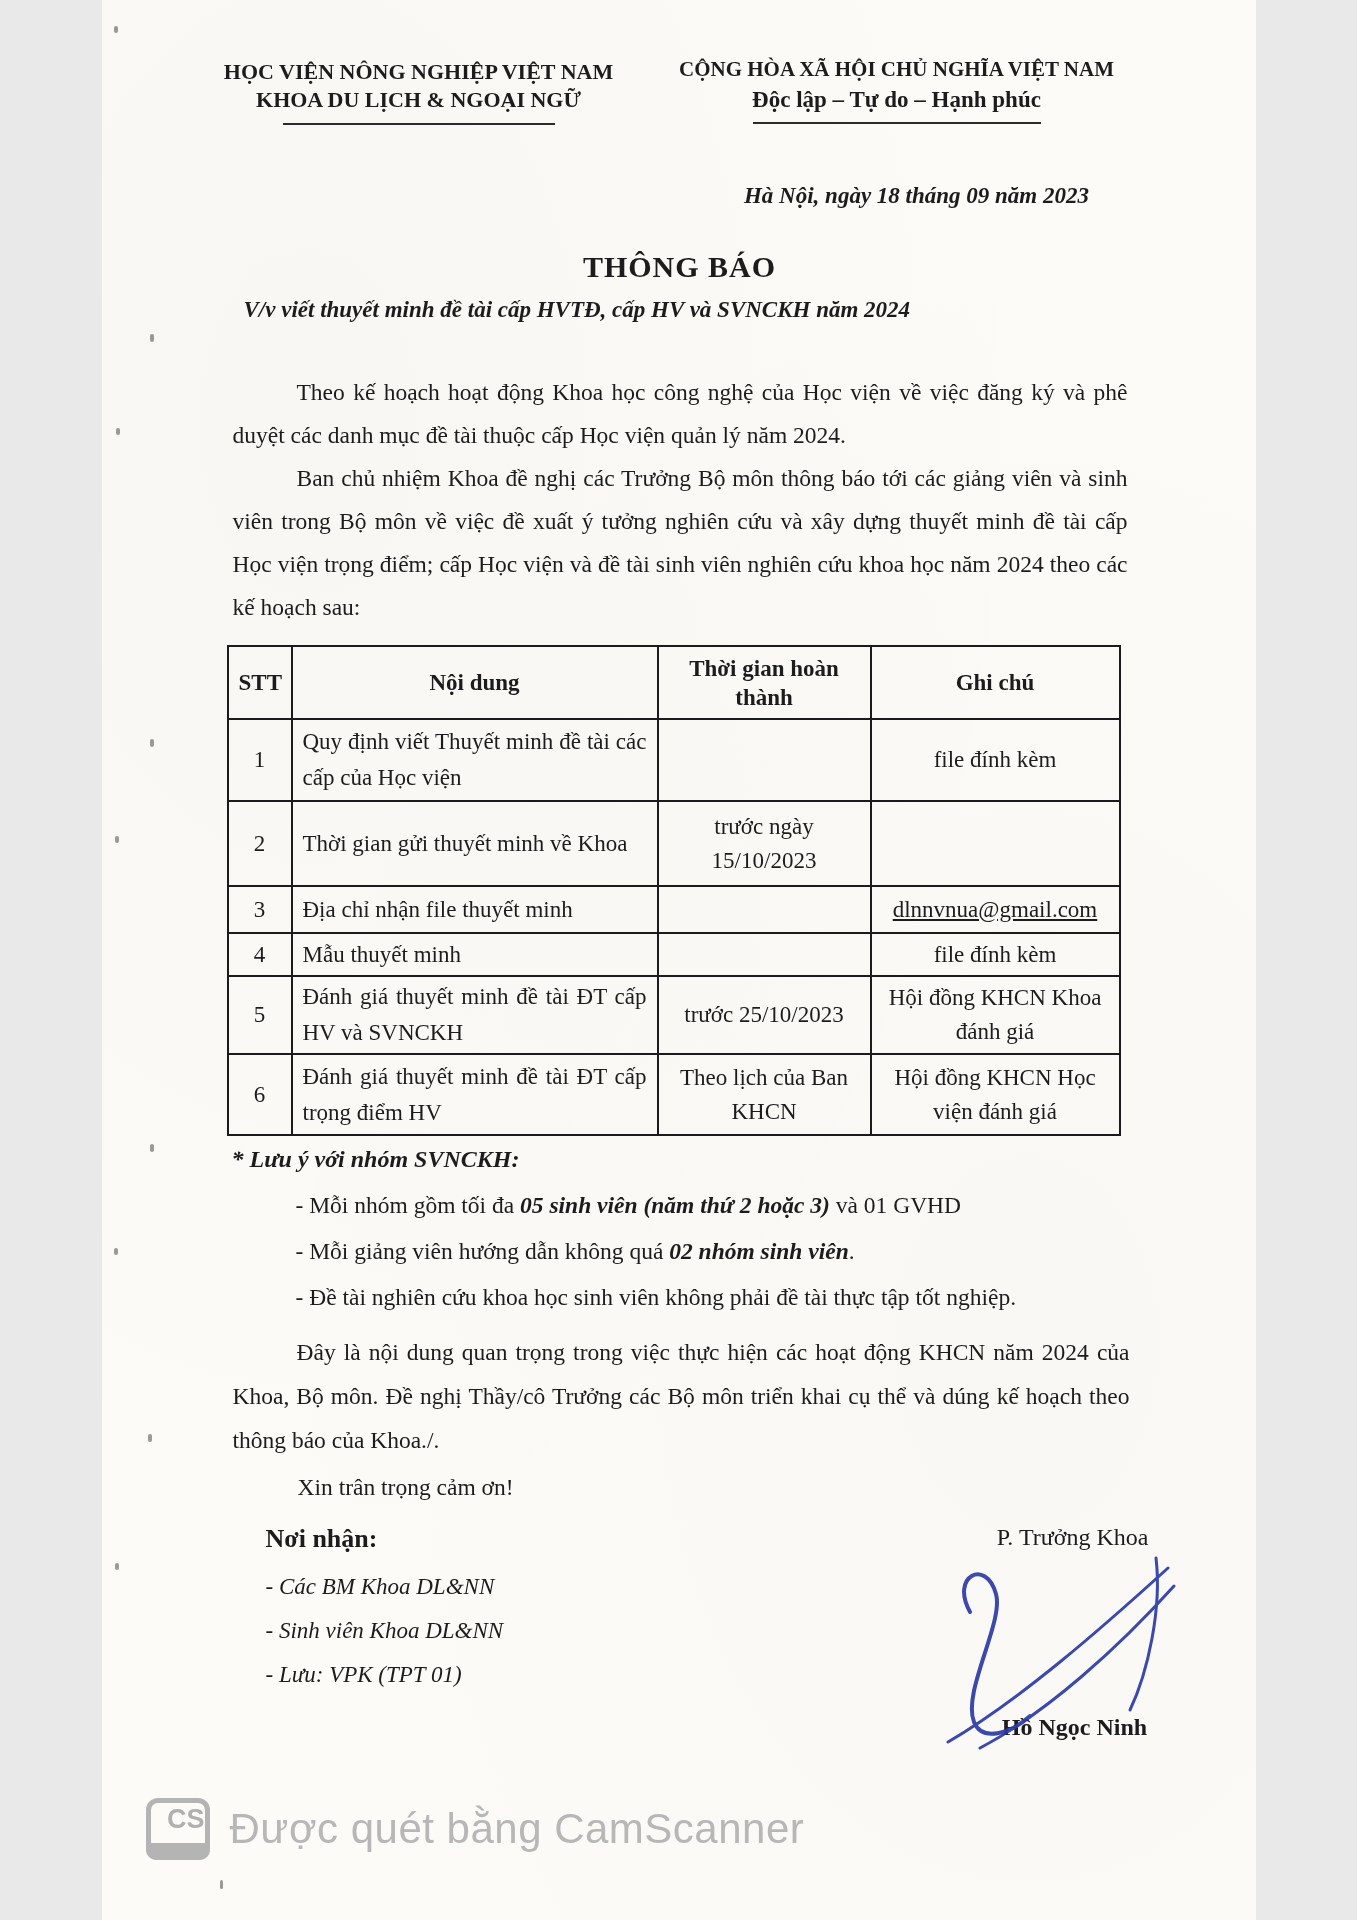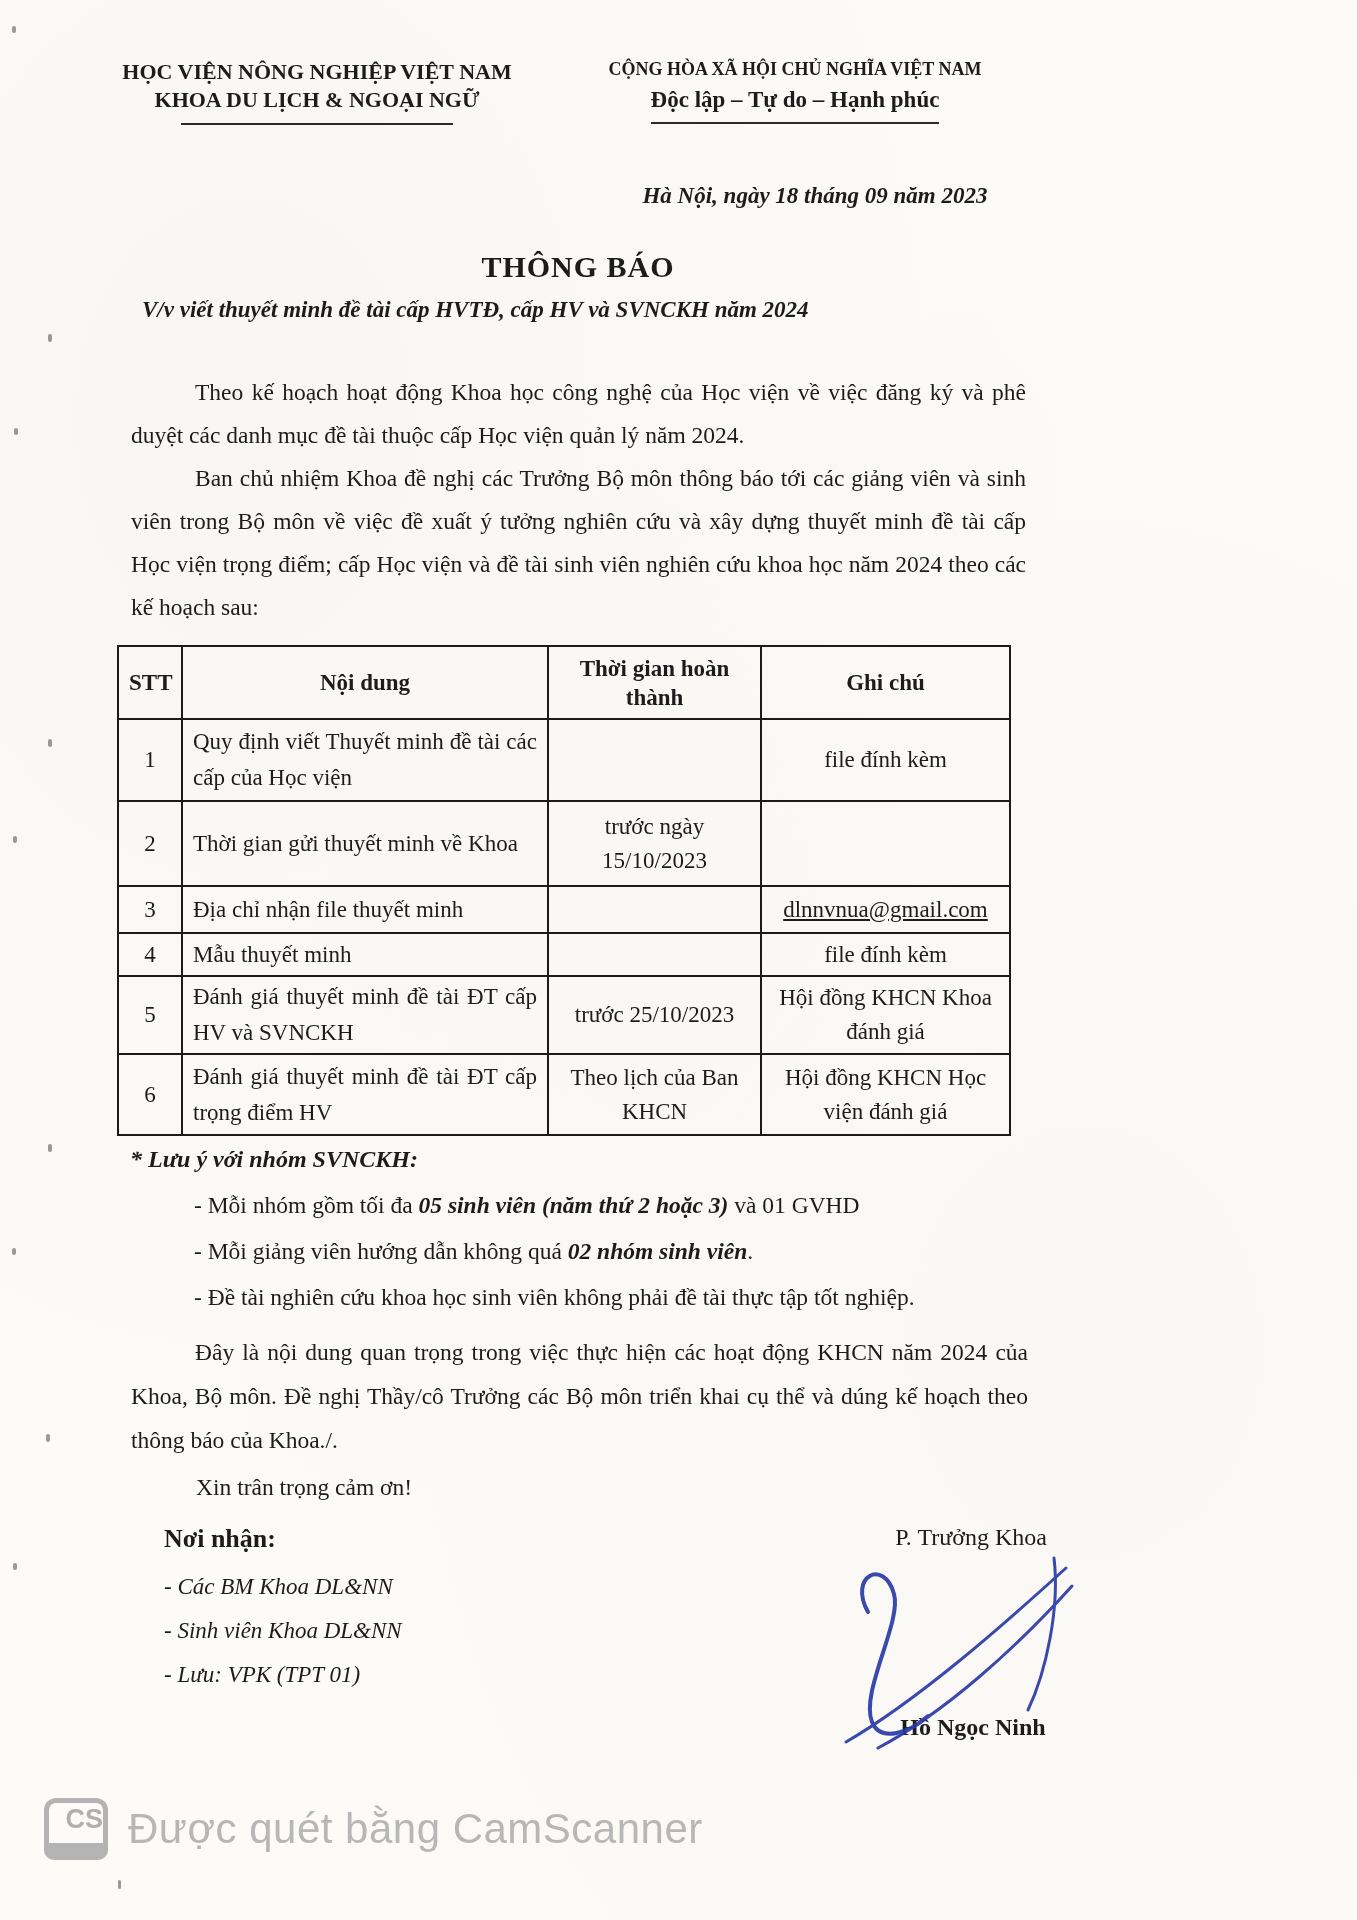--- a/index.html
+++ b/index.html
@@ -1,42 +1,42 @@
 <!DOCTYPE html>
 <html><head>
 <meta charset="utf-8">
 <style>
   html,body{margin:0;padding:0;background:#e9e9e9;}
   .page{
-    position:relative;width:1357px;height:1920px;margin:0 auto;
+    position:relative;width:1154px;height:1920px;margin:0 auto;
     background:#fcfbf8;
     background-image:
       radial-gradient(ellipse at 18% 22%, rgba(120,110,100,0.03), transparent 55%),
       radial-gradient(ellipse at 80% 70%, rgba(120,110,100,0.025), transparent 60%);
     font-family:"Liberation Serif", serif;
     color:#1c1c1c;
     overflow:hidden;
   }
   
   .hdr-left{position:absolute;left:112px;top:58px;width:410px;text-align:center;font-weight:bold;font-size:22px;line-height:28px;}
   .hdr-right{position:absolute;left:552px;top:56px;width:486px;text-align:center;font-weight:bold;}
-  .hdr-right .l1{font-size:18px;line-height:27px;}
+  .hdr-right .l1{font-size:21px;line-height:27px;}
   .hdr-right .l2{font-size:23px;margin-top:4px;}
   .rule{height:2px;background:#2b2b2b;margin:9px auto 0;}
   .rule-l{width:272px;}
   .rule-r{width:288px;}
   .dateline{position:absolute;left:620px;top:183px;width:390px;text-align:center;font-style:italic;font-weight:bold;font-size:23px;}
   .title{position:absolute;left:131px;top:250px;width:894px;text-align:center;font-weight:bold;font-size:30px;letter-spacing:1px;}
   .subtitle{position:absolute;left:142px;top:297px;width:894px;text-align:left;font-weight:bold;font-style:italic;font-size:23px;}
   
   .para{position:absolute;left:131px;width:895px;font-size:23.5px;line-height:43px;text-align:justify;text-indent:64px;}
   .para.p1{top:371px;}
   .para.p2{top:457px;}
   
-  .doc-table{position:absolute;left:117px;top:645px;width:892px;border-collapse:collapse;table-layout:fixed;font-size:23px;}
+  .doc-table{position:absolute;left:125px;top:645px;width:892px;border-collapse:collapse;table-layout:fixed;font-size:23px;}
   .doc-table th,.doc-table td{border:2px solid #1b1b1b;padding:2px 10px;vertical-align:middle;overflow:hidden;}
   .doc-table th{font-weight:bold;text-align:center;line-height:29px;}
   .tr-h{height:73px;}
   .tr-1{height:82px;}
   .tr-2{height:85px;}
   .tr-3{height:47px;}
   .tr-4{height:43px;}
   .tr-5{height:77px;}
   .tr-6{height:81px;}
   .cell-c{text-align:center;line-height:34px;}

